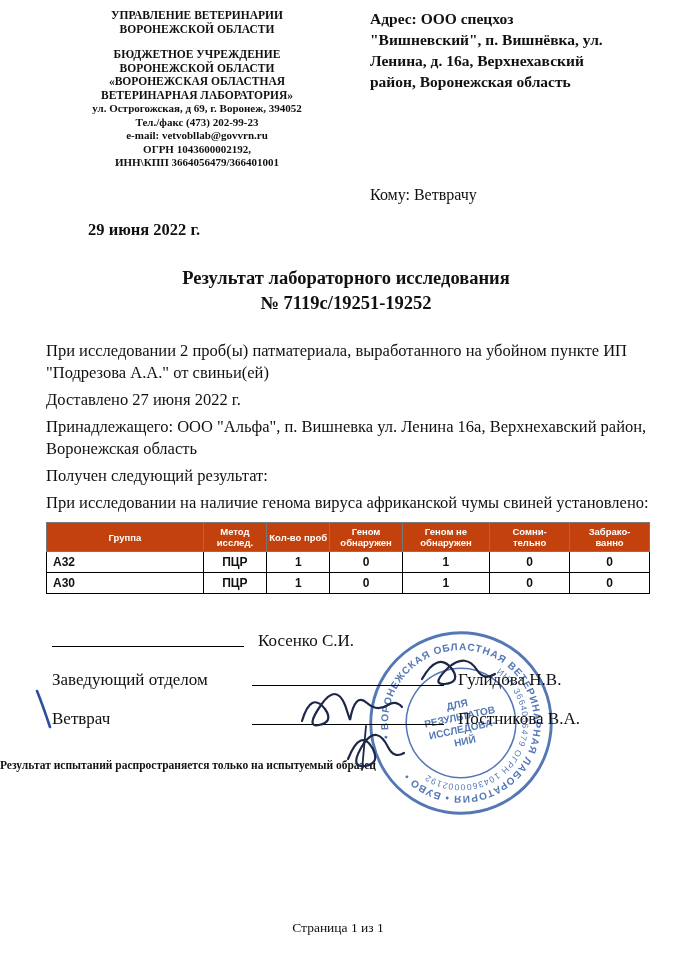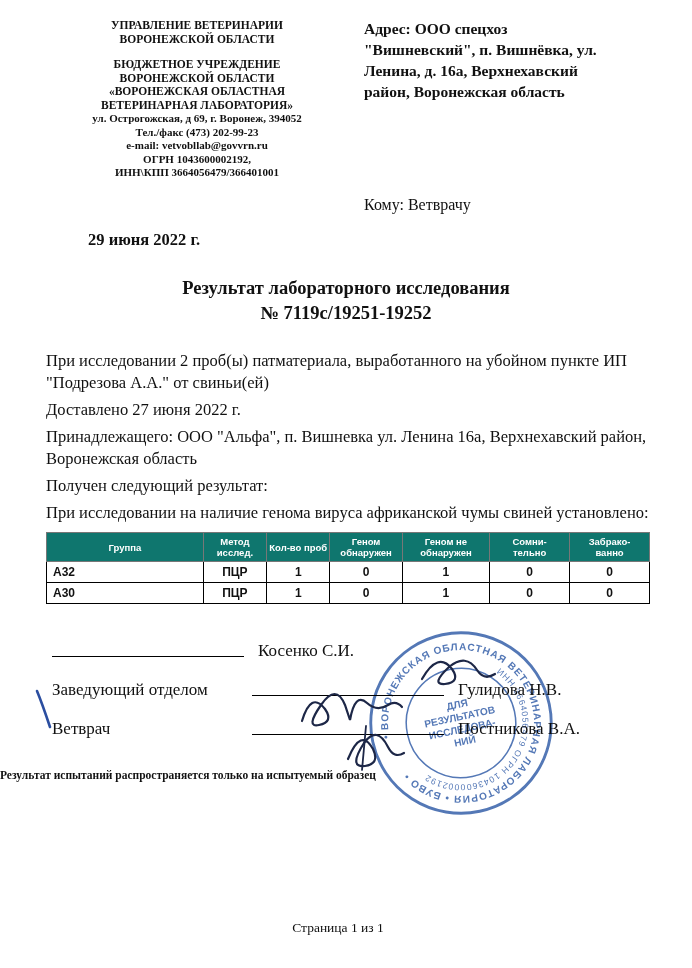--- a/index.html
+++ b/index.html
@@ -8,26 +8,26 @@
     width:692px;height:968px;
     margin:0 auto;
     background:#ffffff;
     font-family:"Liberation Serif","DejaVu Serif",serif;
     color:#111;
     overflow:hidden;
   }
   .pre{white-space:pre-line;}
 
   
-  .header{display:flex;padding-top:18px;}
+  .header{display:flex;padding-top:8px;}
   .org-block{width:318px;margin-left:38px;text-align:center;font-weight:bold;}
   .org-authority{font-size:11.5px;line-height:14px;}
   .org-name{font-size:11.5px;line-height:13.5px;margin-top:12px;}
   .org-contact{font-size:11px;line-height:13.5px;}
-  .addressee-block{width:278px;margin-left:8px;}
+  .addressee-block{width:278px;margin-left:14px;}
   .recipient-address{font-size:15.5px;line-height:21px;font-weight:600;}
   .recipient-to{font-size:16px;margin-top:94px;}
 
   .doc-date{margin:16px 0 0 88px;font-size:16.5px;font-weight:bold;}
 
   .doc-title{
     margin:26px 30px 0 30px;text-align:center;
     font-size:18.5px;font-weight:bold;line-height:25px;
   }
 
@@ -37,21 +37,21 @@
   
   table.results{
     border-collapse:collapse;
     margin:8px 42px 0 46px;
     width:604px;
     font-family:"Liberation Sans","DejaVu Sans",sans-serif;
     table-layout:fixed;
   }
   table.results{border:1.5px solid #000;}
   table.results th{
-    background:#0f766e;color:#fff;
+    background:#c2410c;color:#fff;
     font-size:9.5px;font-weight:bold;line-height:11px;
     border:1px solid #777;
     padding:3px 2px;text-align:center;vertical-align:middle;
     white-space:pre-line;
   }
   table.results td{
     border:1px solid #000;
     font-size:12px;font-weight:bold;
     padding:2px 4px;text-align:center;height:16px;
   }

